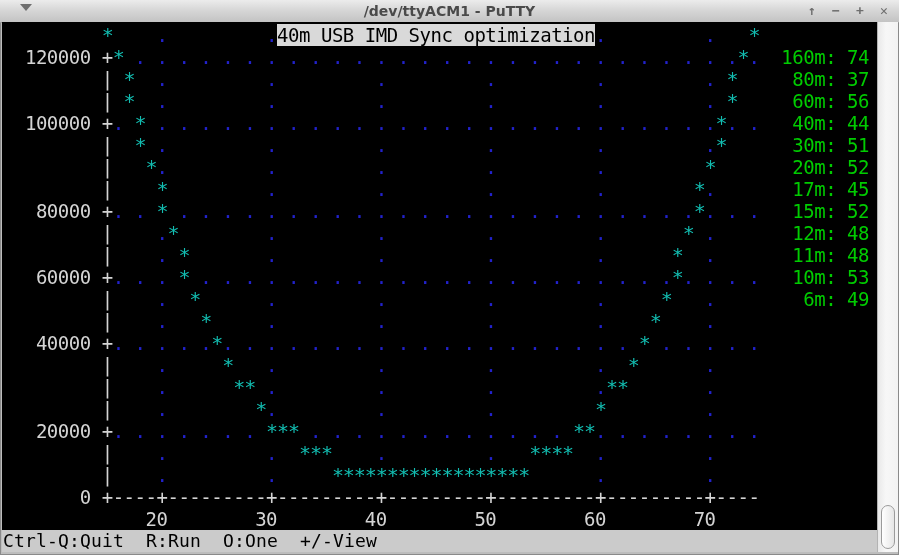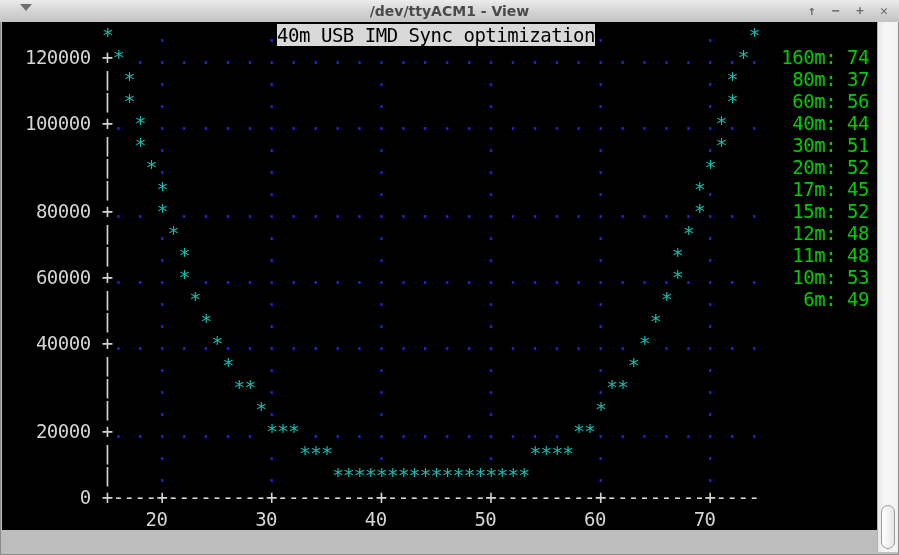--- a/index.html
+++ b/index.html
@@ -70,21 +70,21 @@
     border:1px solid #9b9b9b;
   }
 </style>
 </head>
 <body>
 
 <div id="window">
 
   <div class="titlebar">
     <span class="menu-tri"></span>
-    <span class="tb-title">/dev/ttyACM1 - View</span>
+    <span class="tb-title">/dev/ttyACM1 - PuTTY</span>
     <span class="tb-controls">
       <span class="tb-btn">↑</span>
       <span class="tb-btn">−</span>
       <span class="tb-btn">+</span>
       <span class="tb-btn">✕</span>
     </span>
   </div>
 
   <div class="term" id="term">
       <span class="cell dot" style="left: 110.625px; top: 398px;">.</span>
@@ -633,18 +633,21 @@
       <span class="cell ttl" style="left: 505.275px; top: 2px;">m</span>
       <span class="cell ttl" style="left: 516.237px; top: 2px;">i</span>
       <span class="cell ttl" style="left: 527.2px; top: 2px;">z</span>
       <span class="cell ttl" style="left: 538.163px; top: 2px;">a</span>
       <span class="cell ttl" style="left: 549.125px; top: 2px;">t</span>
       <span class="cell ttl" style="left: 560.087px; top: 2px;">i</span>
       <span class="cell ttl" style="left: 571.05px; top: 2px;">o</span>
       <span class="cell ttl" style="left: 582.013px; top: 2px;">n</span>
     </div>
 
+  <div class="statusbar">
+    <span class="status-text">Ctrl-Q:Quit  R:Run  O:One  +/-View</span>
+  </div>
 
   <div class="scrollbar">
     <div class="sb-thumb"></div>
   </div>
 
 </div>
 
 </body></html>

